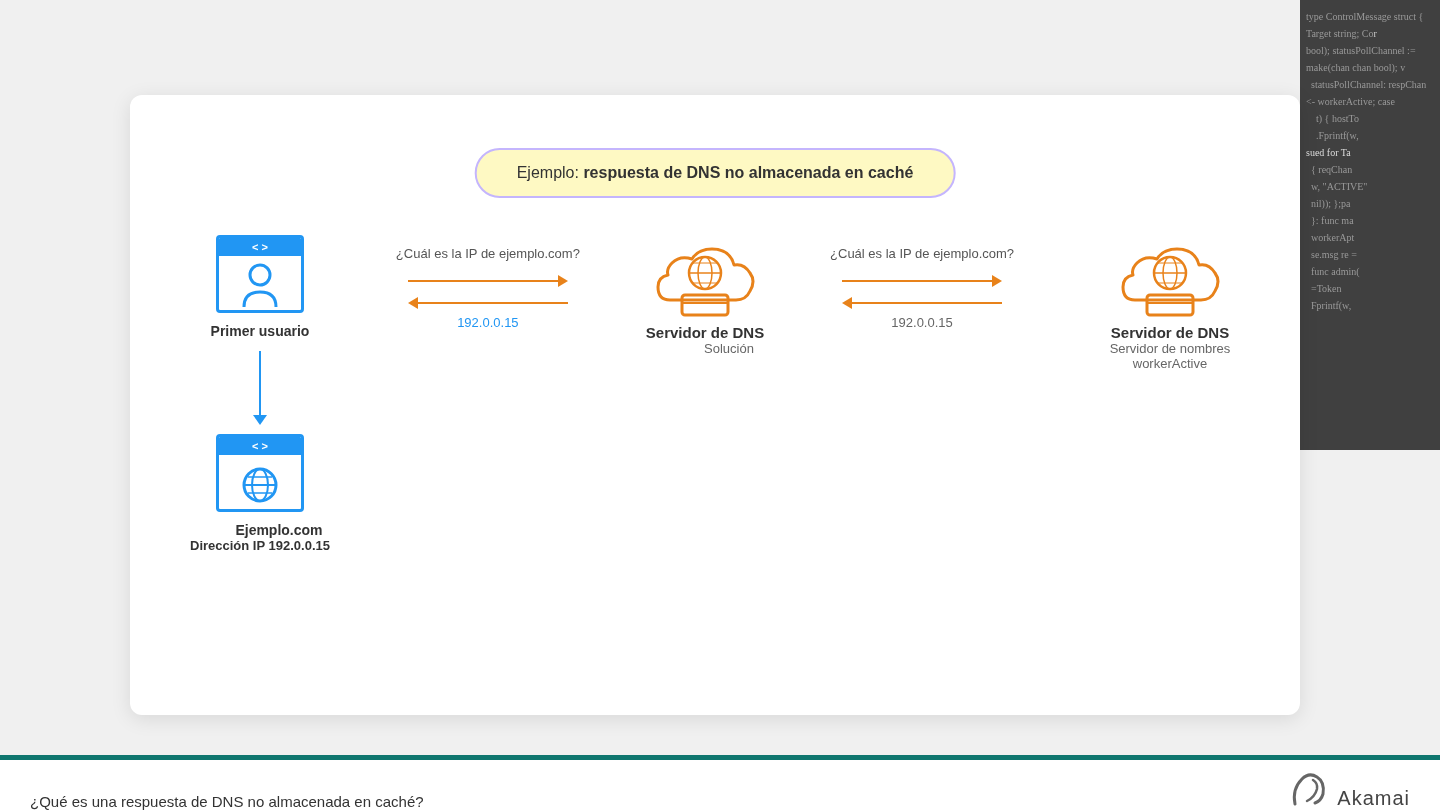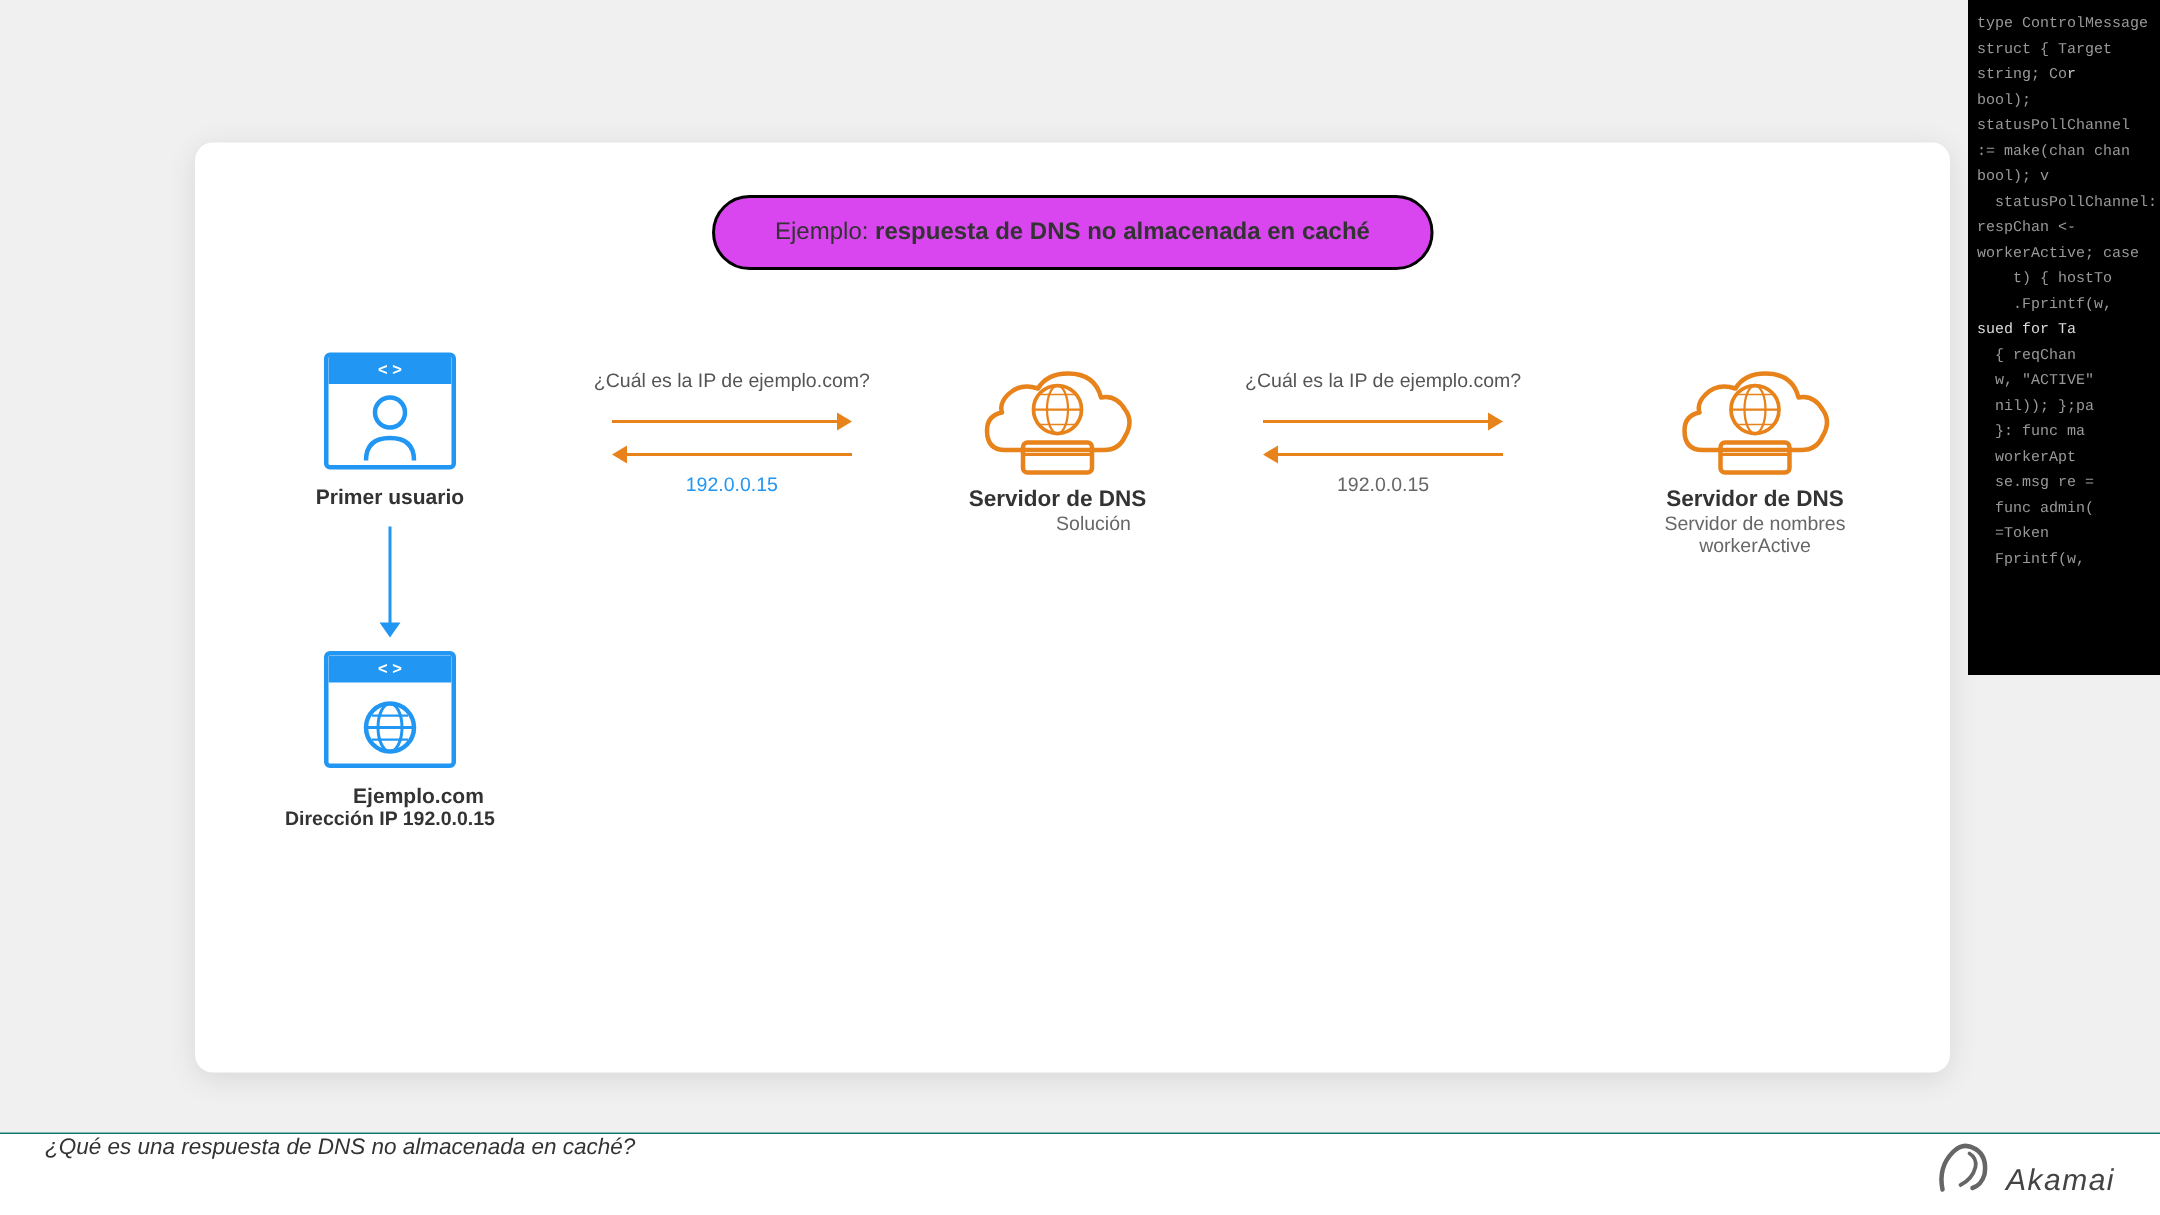--- a/index.html
+++ b/index.html
@@ -10,24 +10,24 @@
       font-family: Arial, sans-serif;
       background: #f0f0f0;
       position: relative;
     }
 
     
     .code-bg {
       position: absolute;
       top: 0;
       right: 0;
-      width: 128px;
+      width: 140px;
       height: 450px;
-      background: #000000;
-      font-family: Liberation Mono, monospace;
+      background: #404040;
+      font-family: Liberation Serif, serif;
       font-size: 11px;
       color: #888;
       padding: 8px 6px;
       line-height: 1.6;
       overflow: hidden;
     }
 
     
     .main-card {
       position: absolute;
@@ -66,21 +66,21 @@
     <div>&nbsp;&nbsp;workerApt</div>
     <div>&nbsp;&nbsp;se.msg re =</div>
     <div>&nbsp;&nbsp;func admin(</div>
     <div>&nbsp;&nbsp;=Token</div>
     <div>&nbsp;&nbsp;Fprintf(w,</div>
   </div>
 </div>
 
 <div class="main-card">
 
-  <div style="position:absolute; top:35px; left:50%; transform:translateX(-50%); border:2px solid #000000; border-radius:30px; padding:14px 40px; text-align:center; background:#d946ef; white-space:nowrap;">
+  <div style="position:absolute; top:53px; left:50%; transform:translateX(-50%); border:2px solid #c4b5fd; border-radius:30px; padding:14px 40px; text-align:center; background:#fef9c3; white-space:nowrap;">
     <span style="font-size:16px; color:#333;">Ejemplo: </span><span style="font-size:16px; font-weight:bold; color:#333;">respuesta de DNS no almacenada en caché</span>
   </div>
 
   <div style="position:absolute; top:140px; left:40px; right:20px; display:flex; align-items:flex-start; justify-content:space-between; padding: 0 20px;">
 
     <div class="node-wrapper">
 
       <div style="width:88px; height:78px; border:3px solid #2196F3; border-radius:4px; position:relative; background:white; overflow:hidden;">
 
         <div style="position:absolute; top:0; left:0; right:0; height:18px; background:#2196F3; display:flex; align-items:center; justify-content:center;">
@@ -186,21 +186,21 @@
         <line x1="42" y1="48" x2="68" y2="48" stroke="#E8821A" stroke-width="1"></line>
       </svg>
       <div style="font-weight:bold; font-size:15px; color:#333; margin-top:4px; text-align:center;">Servidor de DNS</div>
       <div style="font-size:13px; color:#666; text-align:center; max-width:180px;">Servidor de nombres workerActive</div>
     </div>
 
   </div>
 
 </div>
 
-<div style="position:absolute; bottom:0; left:0; right:0; height:55px; background:white; border-top:1px solid #0f766e; display:flex; align-items:flex-start; justify-content:space-between; padding:0 30px;font-style:italic;">
+<div style="position:absolute; bottom:0; left:0; right:0; height:55px; background:white; border-top:5px solid #0f766e; display:flex; align-items:flex-end; justify-content:space-between; padding:0 30px;">
   <span style="font-size:15px; color:#333;">¿Qué es una respuesta de DNS no almacenada en caché?</span>
 
   <div style="display:flex; align-items:center; gap:5px;">
     <svg width="45" height="40" viewBox="0 0 45 40">
 
       <path d="M8 35 Q5 20 15 10 Q22 3 30 8 Q38 13 36 25 Q34 32 28 34" fill="none" stroke="#666" stroke-width="3" stroke-linecap="round"></path>
       <path d="M20 32 Q28 28 30 20 Q31 14 26 11" fill="none" stroke="#666" stroke-width="2.5" stroke-linecap="round"></path>
     </svg>
     <span style="font-size:20px; color:#444; font-weight:300; letter-spacing:1px;margin-top:20px;">Akamai</span>
   </div>

